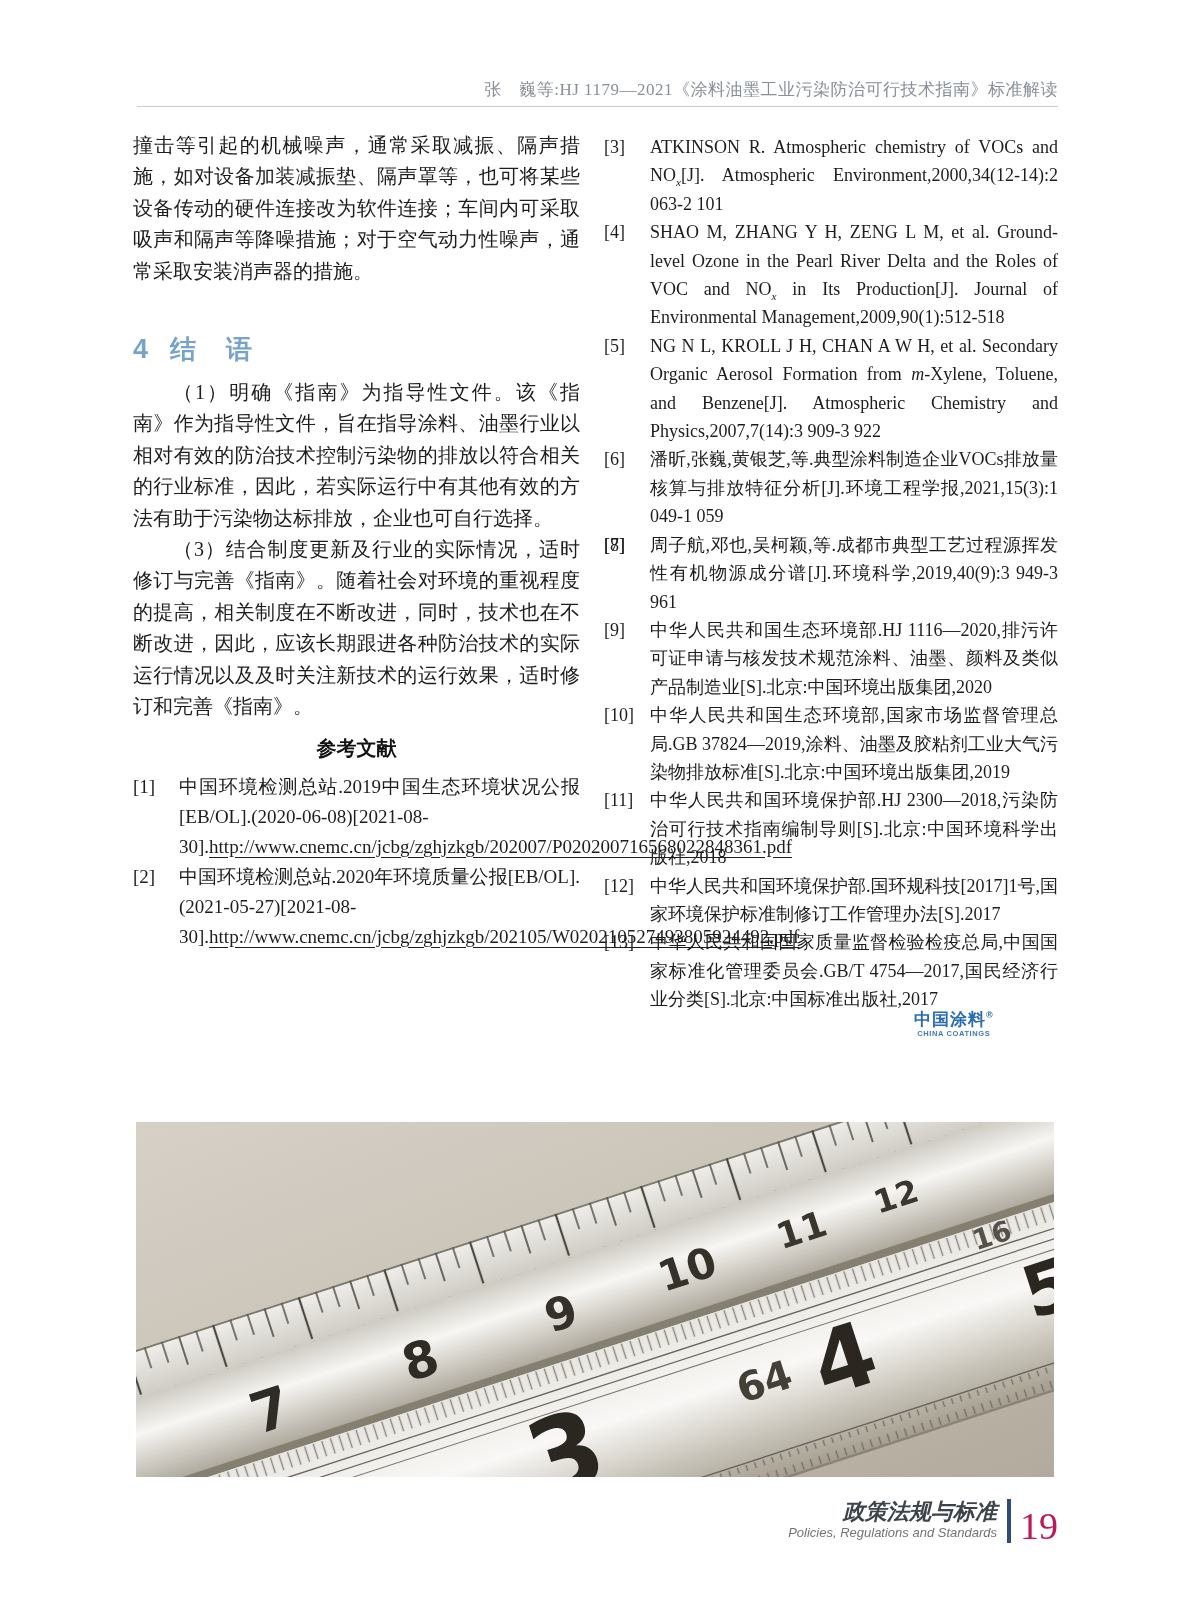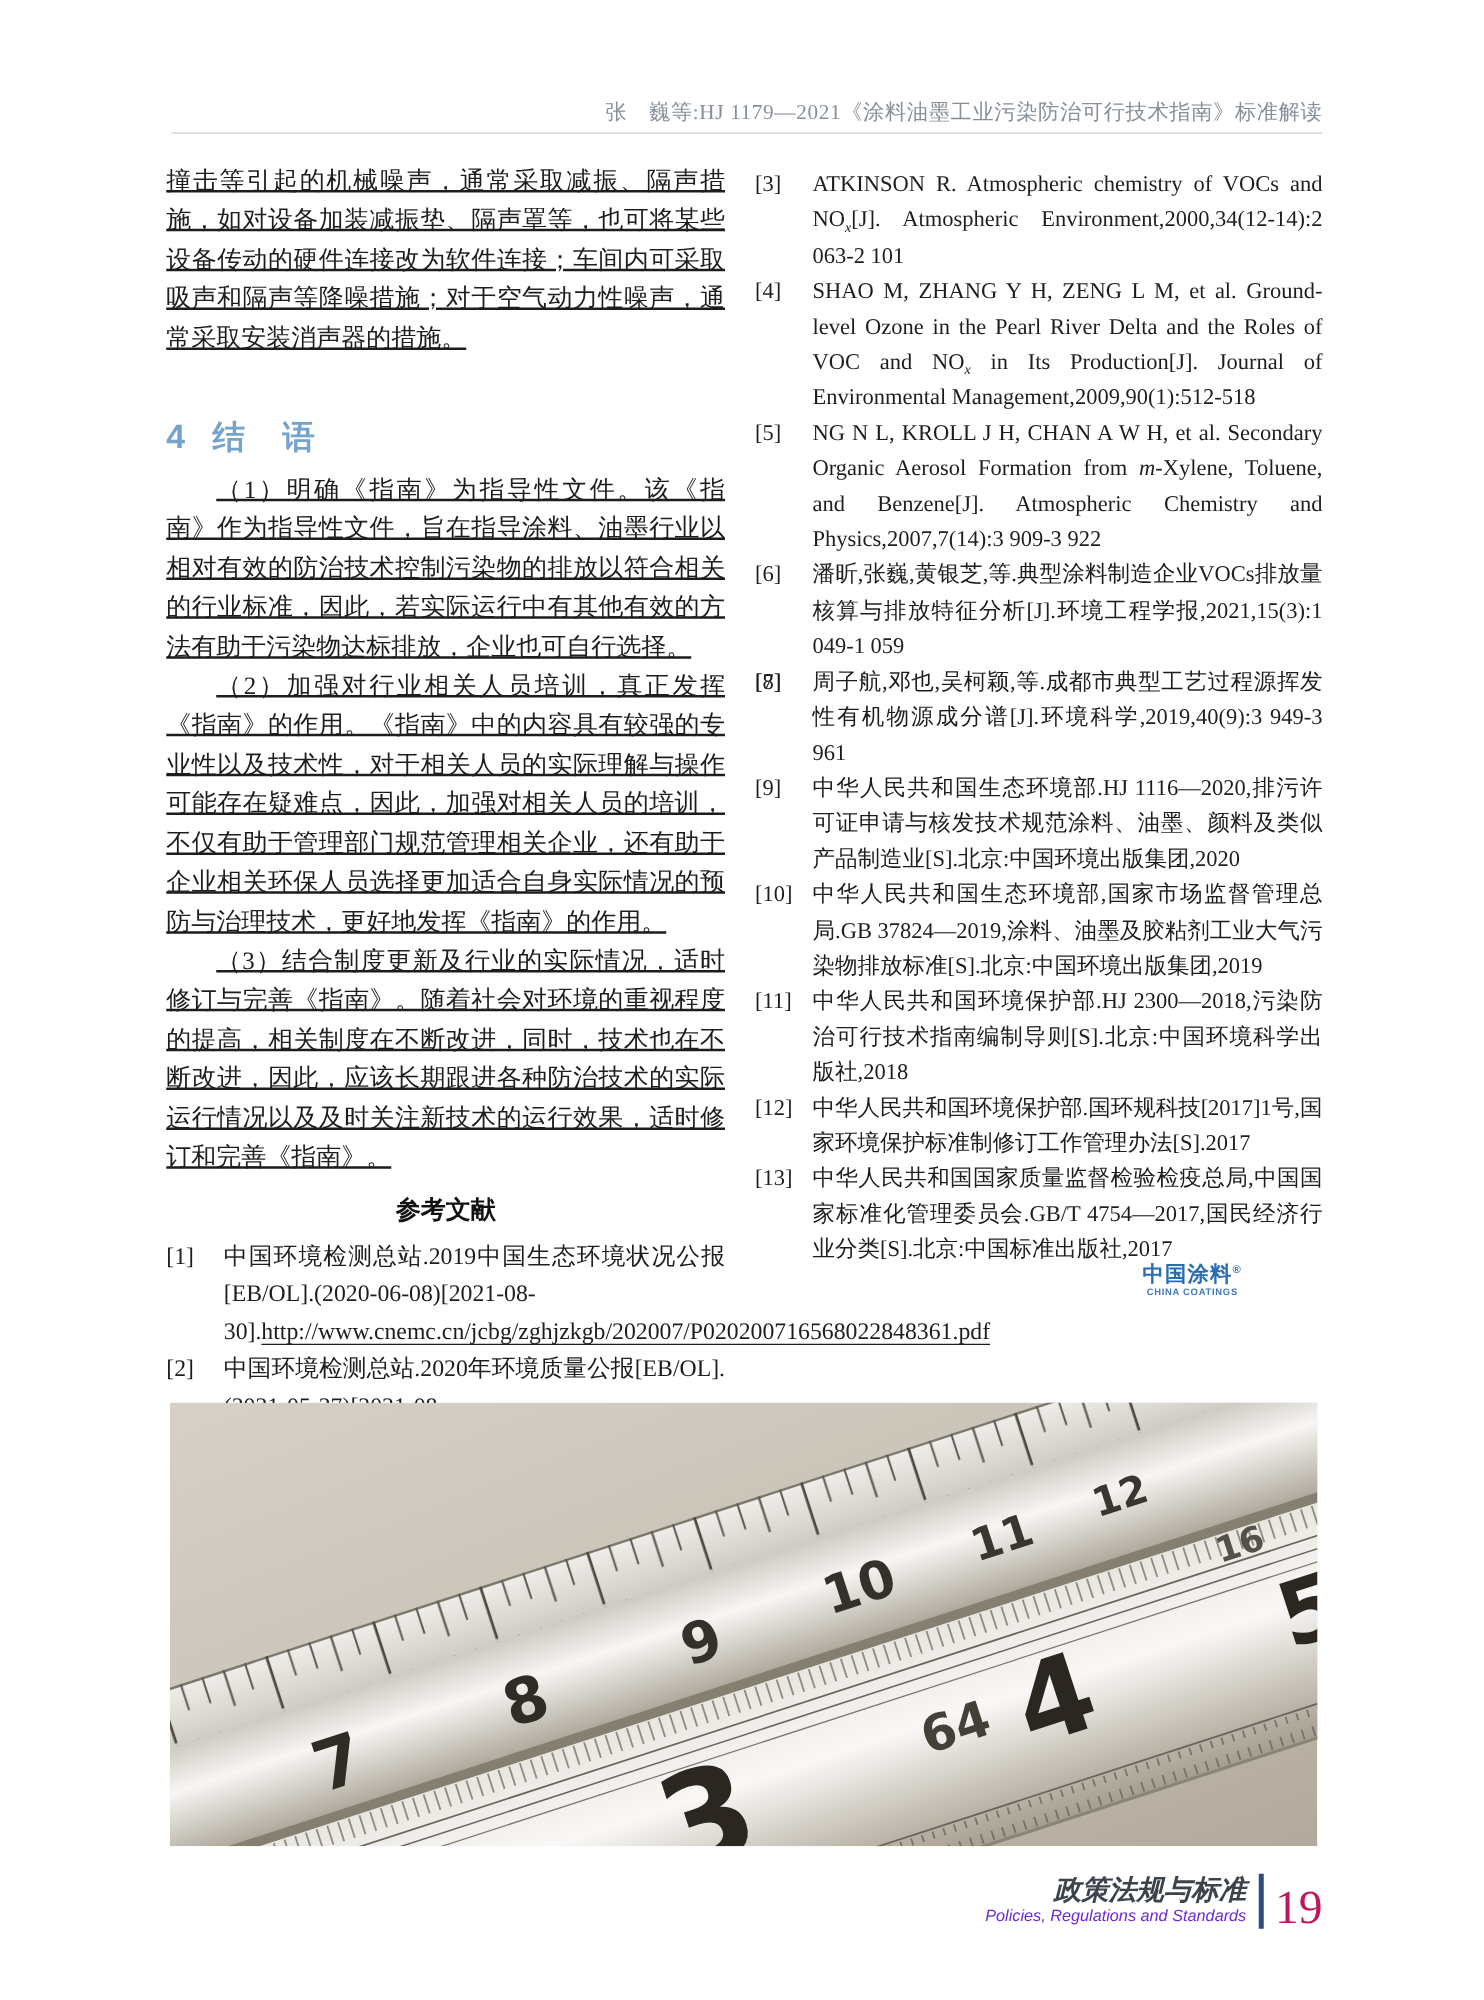--- a/index.html
+++ b/index.html
@@ -9,21 +9,21 @@
   
   .running-head{position:absolute;left:137px;top:78px;width:921px;text-align:right;
                 font-size:17px;color:#878f98;letter-spacing:0.5px;}
   .head-rule{position:absolute;left:137px;top:106px;width:921px;height:0;
              border-top:1.5px solid #c9ced3;}
 
   
   .col-left{position:absolute;left:133px;top:130px;width:447px;}
   .col-right{position:absolute;left:604px;top:133px;width:454px;}
 
-  .body-par{font-size:20px;line-height:31.4px;text-align:justify;margin:0;text-decoration:underline;}
+  .body-par{font-size:20px;line-height:31.4px;text-align:justify;margin:0;}
   .indent{text-indent:2em;}
 
   .section-heading{display:flex;align-items:baseline;margin:14px 0 10px 0;
                    font-family:"Liberation Sans","DejaVu Sans",sans-serif;
                    color:#76a3cb;font-weight:bold;}
   .sec-num{font-size:27px;margin-right:22px;}
   .sec-title{font-size:26px;letter-spacing:2px;margin-top:31px;}
 
   .refs-heading{text-align:center;font-family:"Liberation Sans","DejaVu Sans",sans-serif;
                 font-weight:bold;font-size:20px;margin:12px 0 10px 0;color:#111;}
@@ -46,42 +46,41 @@
   
   .photo{position:absolute;left:136px;top:1122px;width:918px;height:355px;overflow:hidden;}
   .photo svg{display:block;}
 
   
   .footer{position:absolute;right:129px;top:1494px;display:flex;align-items:center;}
   .footer-text{text-align:right;font-style:italic;}
   .footer-cn{font-family:"Liberation Sans","DejaVu Sans",sans-serif;font-weight:bold;
              font-size:22px;color:#3d434a;line-height:24px;}
   .footer-en{font-family:"Liberation Sans","DejaVu Sans",sans-serif;font-size:13px;
-             color:#6d28d9;line-height:18px;}
+             color:#737373;line-height:18px;}
   .footer-bar{width:4px;height:44px;background:#2d4c7c;margin:0 9px 0 10px;}
   .footer-page{font-size:38px;color:#be185d;padding-top:10px;font-family:Liberation Serif, serif;}
 </style>
 </head>
 <body>
 
 <div class="page">
 
   <div class="running-head">张　巍等:HJ 1179—2021《涂料油墨工业污染防治可行技术指南》标准解读</div>
   <div class="head-rule"></div>
 
   <div class="col-left">
     <p class="body-par">撞击等引起的机械噪声，通常采取减振、隔声措施，如对设备加装减振垫、隔声罩等，也可将某些设备传动的硬件连接改为软件连接；车间内可采取吸声和隔声等降噪措施；对于空气动力性噪声，通常采取安装消声器的措施。</p>
 
     <div class="section-heading">
       <span class="sec-num">4</span>
       <span class="sec-title">结　语</span>
     </div>
 
     <p class="body-par indent">（1）明确《指南》为指导性文件。该《指南》作为指导性文件，旨在指导涂料、油墨行业以相对有效的防治技术控制污染物的排放以符合相关的行业标准，因此，若实际运行中有其他有效的方法有助于污染物达标排放，企业也可自行选择。</p>
-    <p class="body-par indent">（2）加强对行业相关人员培训，真正发挥《指南》的作用。《指南》中的内容具有较强的专业性以及技术性，对于相关人员的实际理解与操作可能存在疑难点，因此，加强对相关人员的培训，不仅有助于管理部门规范管理相关企业，还有助于企业相关环保人员选择更加适合自身实际情况的预防与治理技术，更好地发挥《指南》的作用。</p>
     <p class="body-par indent">（3）结合制度更新及行业的实际情况，适时修订与完善《指南》。随着社会对环境的重视程度的提高，相关制度在不断改进，同时，技术也在不断改进，因此，应该长期跟进各种防治技术的实际运行情况以及及时关注新技术的运行效果，适时修订和完善《指南》。</p>
 
     <div class="refs-heading">参考文献</div>
 
     <div class="ref ref-left">
       <span class="ref-num">[1]</span>
       <span><span>中国环境检测总站.2019中国生态环境状况公报[EB/OL].(2020-06-08)[2021-08-30].</span><span class="ref-url">http://www.cnemc.cn/jcbg/zghjzkgb/202007/P020200716568022848361.pdf</span></span>
     </div>
     <div class="ref ref-left">
       <span class="ref-num">[2]</span>

